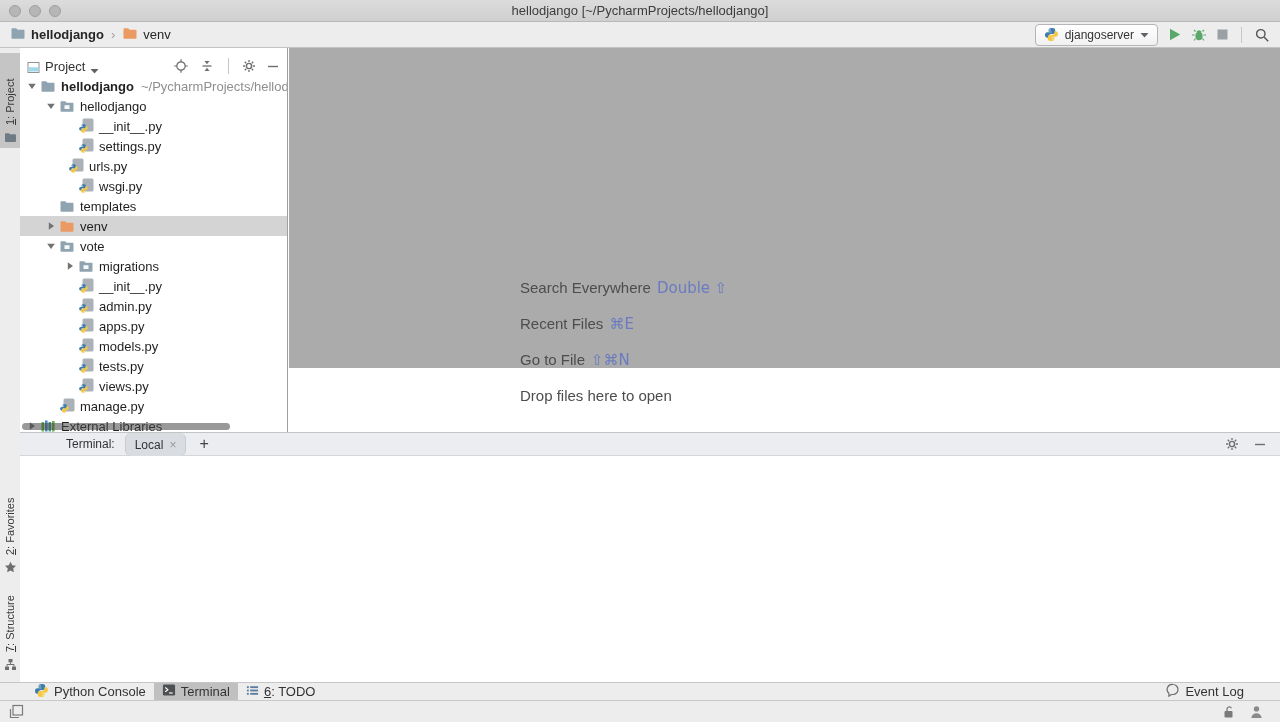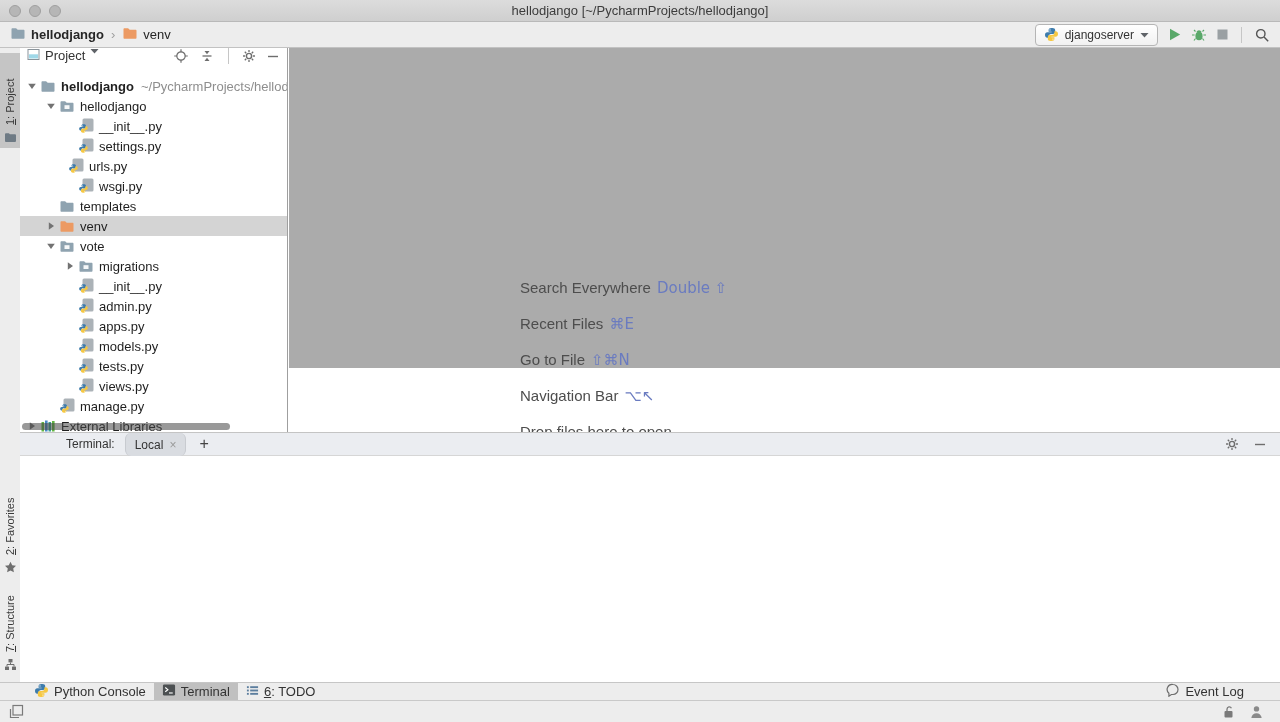--- a/index.html
+++ b/index.html
@@ -34,21 +34,21 @@
   .vtab { position:absolute; left:0; width:20px; cursor:default; }
   .vtab.selected { background:#c5c5c5; }
   .vtab-inner { position:absolute; left:0; top:0; height:20px; transform-origin:0 0;
     transform:rotate(-90deg) translateX(-100%); display:flex; align-items:center; gap:6px;
     justify-content:flex-start; padding:0 4px; font-size:11px; color:#3a3a3a; white-space:nowrap; }
   .vtab-icon { transform:rotate(90deg); display:inline-flex; line-height:0; }
 
   
   .panel { position:absolute; left:20px; top:48px; width:268px; height:384px; background:#fff;
     border-right:1px solid #9f9f9f; overflow:hidden; }
-  .phead { height:26px; display:flex; align-items:flex-start; gap:5px; padding:0 7px; font-size:13px; color:#333; }
+  .phead { height:26px; display:flex; align-items:flex-end; gap:5px; padding:0 7px; font-size:13px; color:#333; }
   .phead-icons { margin-left:auto; display:flex; align-items:center; gap:10px; }
   .tree { position:absolute; left:0; right:0; top:26px; bottom:0; font-size:13px; padding-top:2px; }
   .trow { height:20px; display:flex; align-items:center; white-space:nowrap; }
   .trow.selected { background:#d4d4d4; }
   .tarrow { width:16px; flex:none; display:inline-flex; justify-content:center; }
   .ticon { width:16px; height:16px; flex:none; margin-right:5px; display:inline-flex; }
   .tlabel { color:#1f1f1f; }
   .tlabel.bold { font-weight:bold; }
   .tpath { color:#8e8e8e; margin-left:7px; }
   .hscroll { position:absolute; left:2px; bottom:2px; width:208px; height:7px;
@@ -504,21 +504,20 @@
         </div>
       </div>
     <div class="hscroll"></div>
   </div>
 
   <div class="editor">
     <div id="shortcuts" class="shortcuts">
         <div class="sline"><span>Search Everywhere</span><span class="skeys">Double ⇧</span></div>
         <div class="sline"><span>Recent Files</span><span class="skeys">⌘E</span></div>
         <div class="sline"><span>Go to File</span><span class="skeys">⇧⌘N</span></div>
-        <div class="sline"><span>Navigation Bar</span><span class="skeys">⌥↖</span></div>
         <div class="sline"><span>Drop files here to open</span></div>
       </div>
   </div>
 
   <div class="terminal">
     <div class="thead">
       <span class="thead-label">Terminal:</span>
       <span id="term-tabs" style="display:inline-flex;height:100%;">
           <span class="term-tab">
             <span>Local</span>

